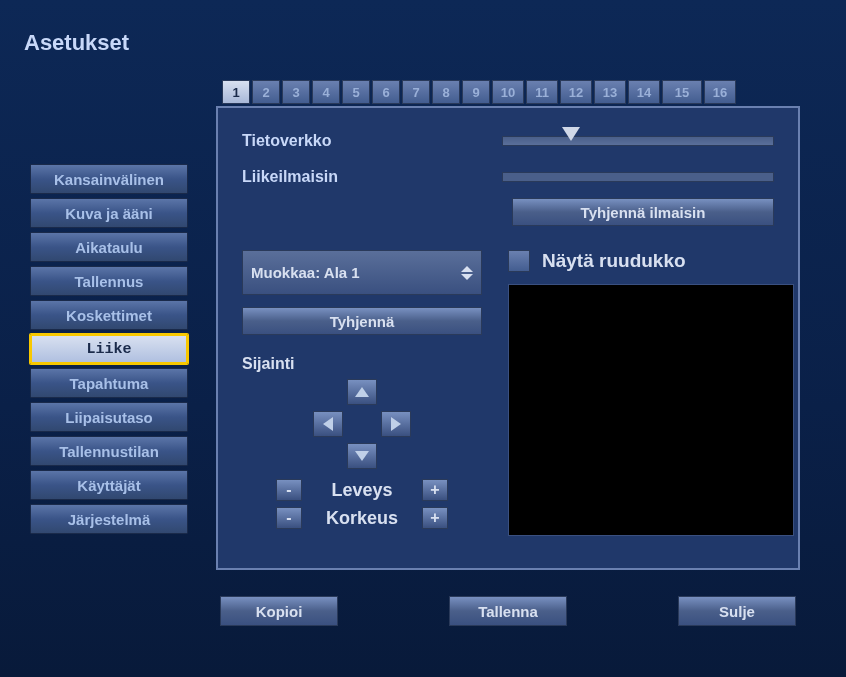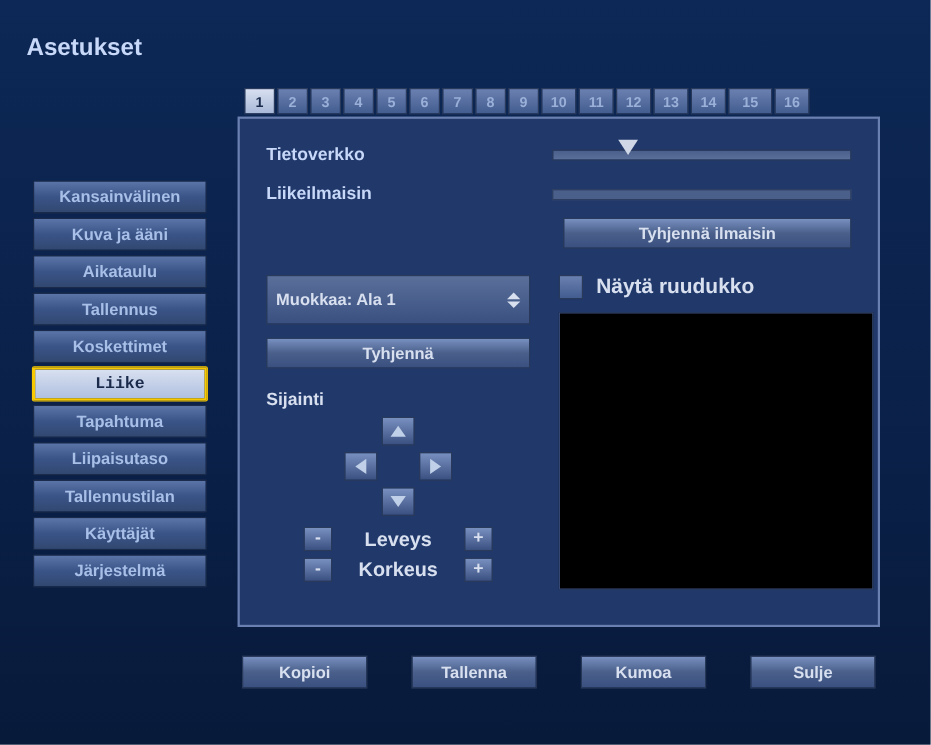--- a/index.html
+++ b/index.html
@@ -274,15 +274,14 @@
     </div>
   </div>
 
   <div class="preview"></div>
 
 </div>
 
 <div class="bottom-bar">
   <div class="btn">Kopioi</div>
   <div class="btn">Tallenna</div>
-  <div class="btn">Kumoa</div>
   <div class="btn">Sulje</div>
 </div>
 
 </body></html>

